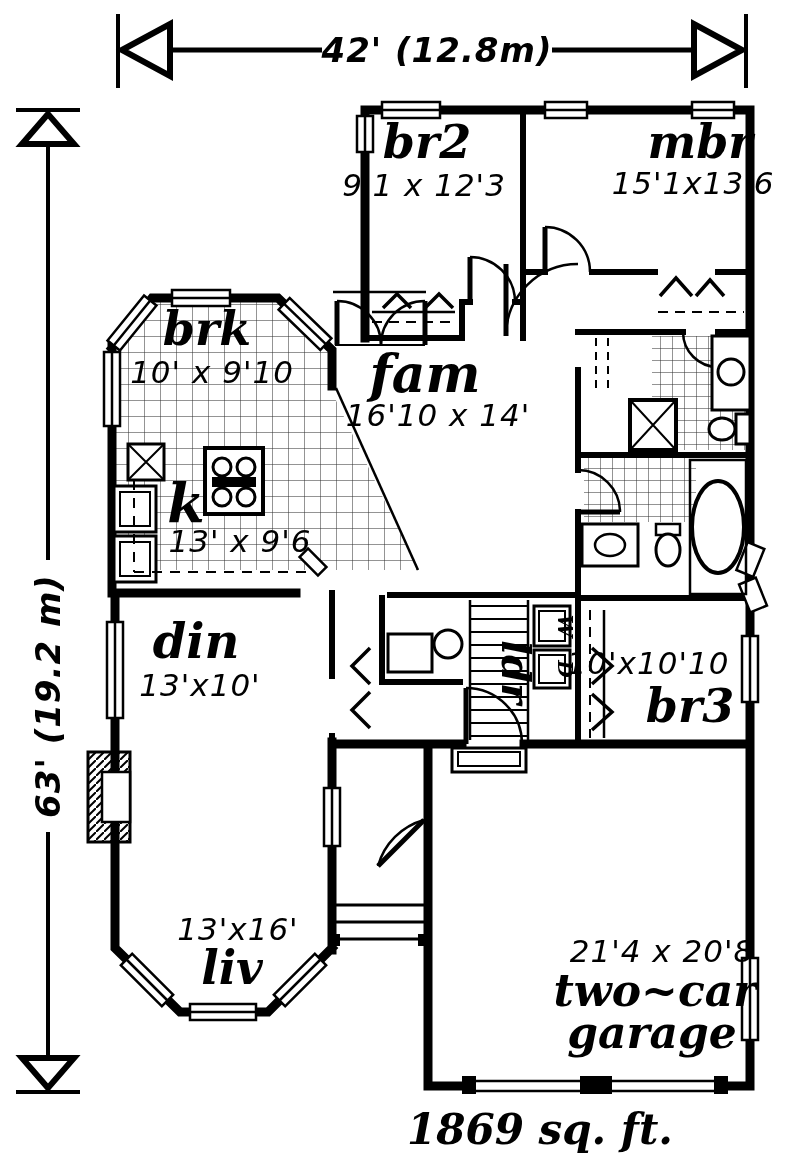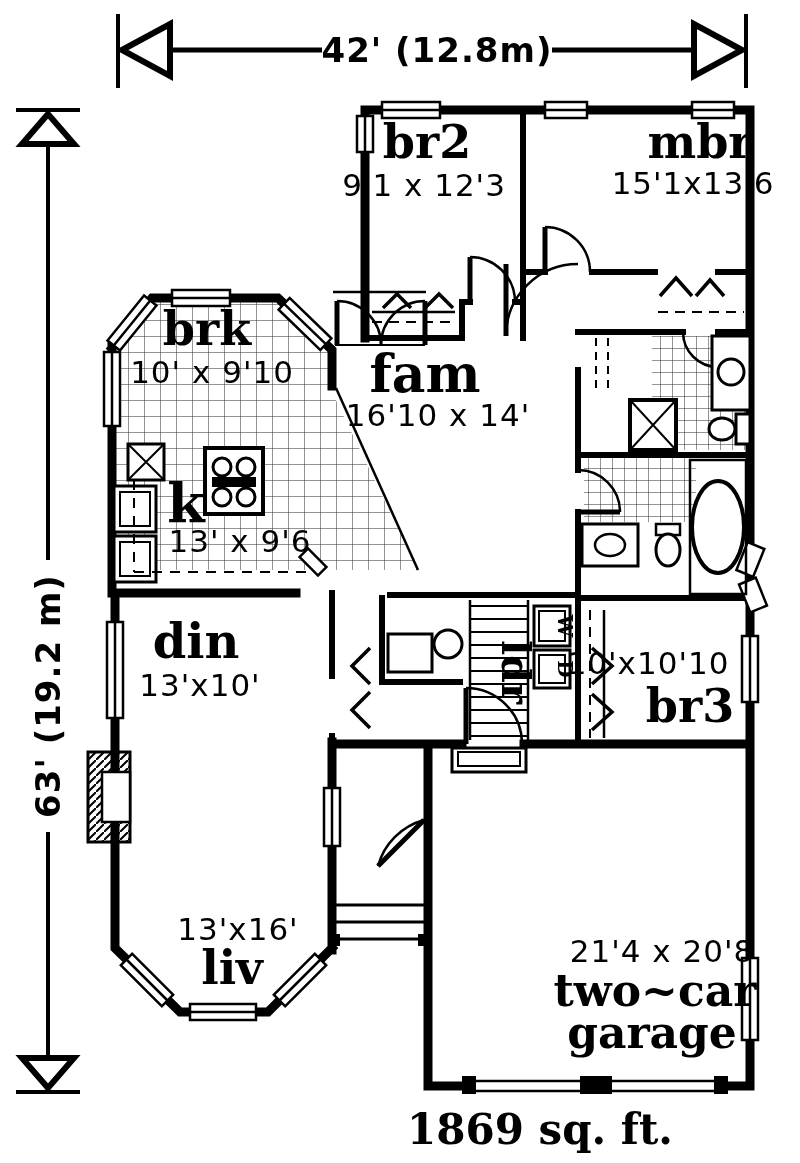--- a/index.html
+++ b/index.html
@@ -1,17 +1,17 @@
 <!DOCTYPE html>
 <html><head>
 <meta charset="utf-8">
 <style>
   html,body{margin:0;padding:0;background:#ffffff;}
   body{width:800px;height:1163px;overflow:hidden;}
-  .plan-wrap{position:relative;width:800px;height:1163px;background:#eab308;}
+  .plan-wrap{position:relative;width:800px;height:1163px;background:#eab308;font-style:italic;}
   svg{display:block;}
   .wall{stroke:#000;fill:none;stroke-linecap:square;}
   .thin{stroke:#000;fill:none;}
   .fixture{stroke:#000;fill:#fff;}
   .room-label{font-family:"DejaVu Serif","Liberation Serif",serif;font-weight:bold;fill:#000;}
   .dims{font-family:"DejaVu Sans","Liberation Sans",sans-serif;fill:#000;letter-spacing:1px;}
   .dimtext{font-family:"DejaVu Sans","Liberation Sans",sans-serif;font-weight:bold;fill:#000;letter-spacing:1px;}
   .appliance-letter{font-family:"DejaVu Serif","Liberation Serif",serif;font-weight:bold;fill:#000;}
 </style>
 </head>

